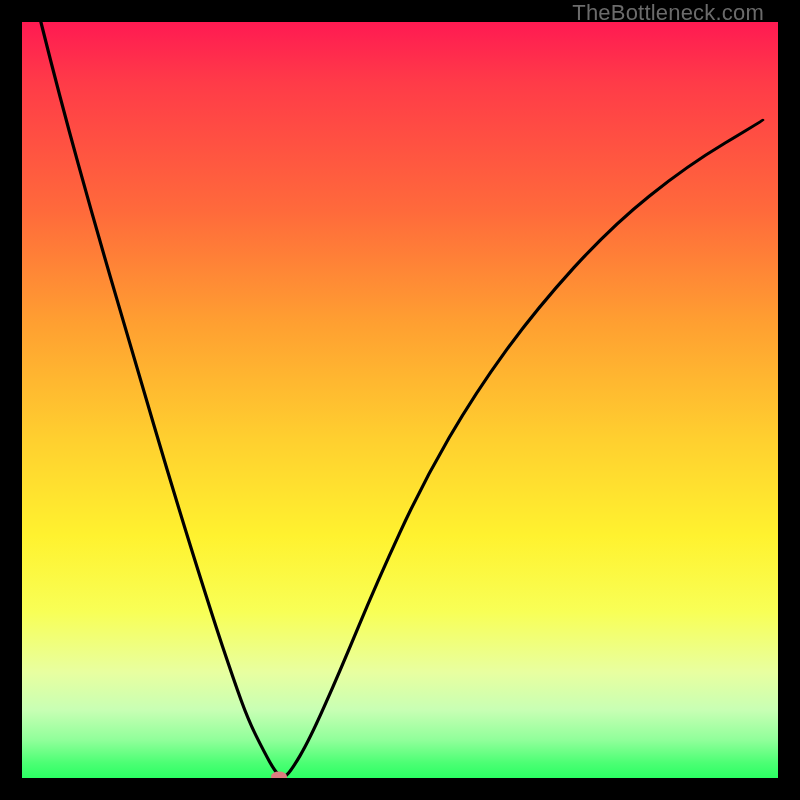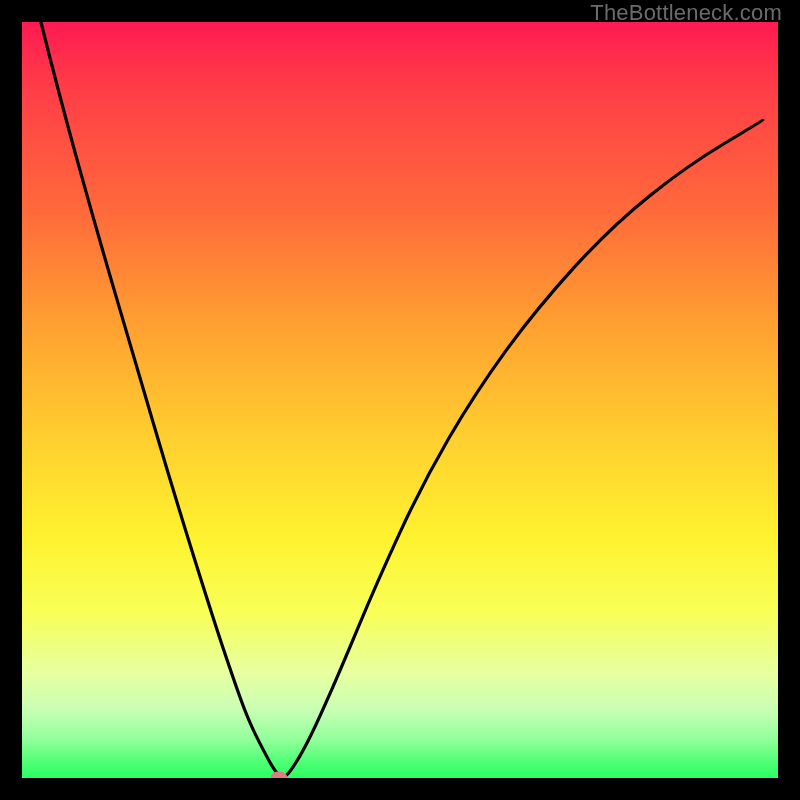--- a/index.html
+++ b/index.html
@@ -45,21 +45,21 @@
   .curve-svg {
     position: absolute;
     left: 0;
     top: 0;
     width: 756px;
     height: 756px;
   }
   .watermark {
     position: absolute;
     top: 0;
-    right: 18px;
+    right: 36px;
     color: #6b6b6b;
     font-size: 22px;
     letter-spacing: 0.2px;
     font-weight: 500;
     user-select: none;
   }
 </style>
 </head>
 <body>
 

